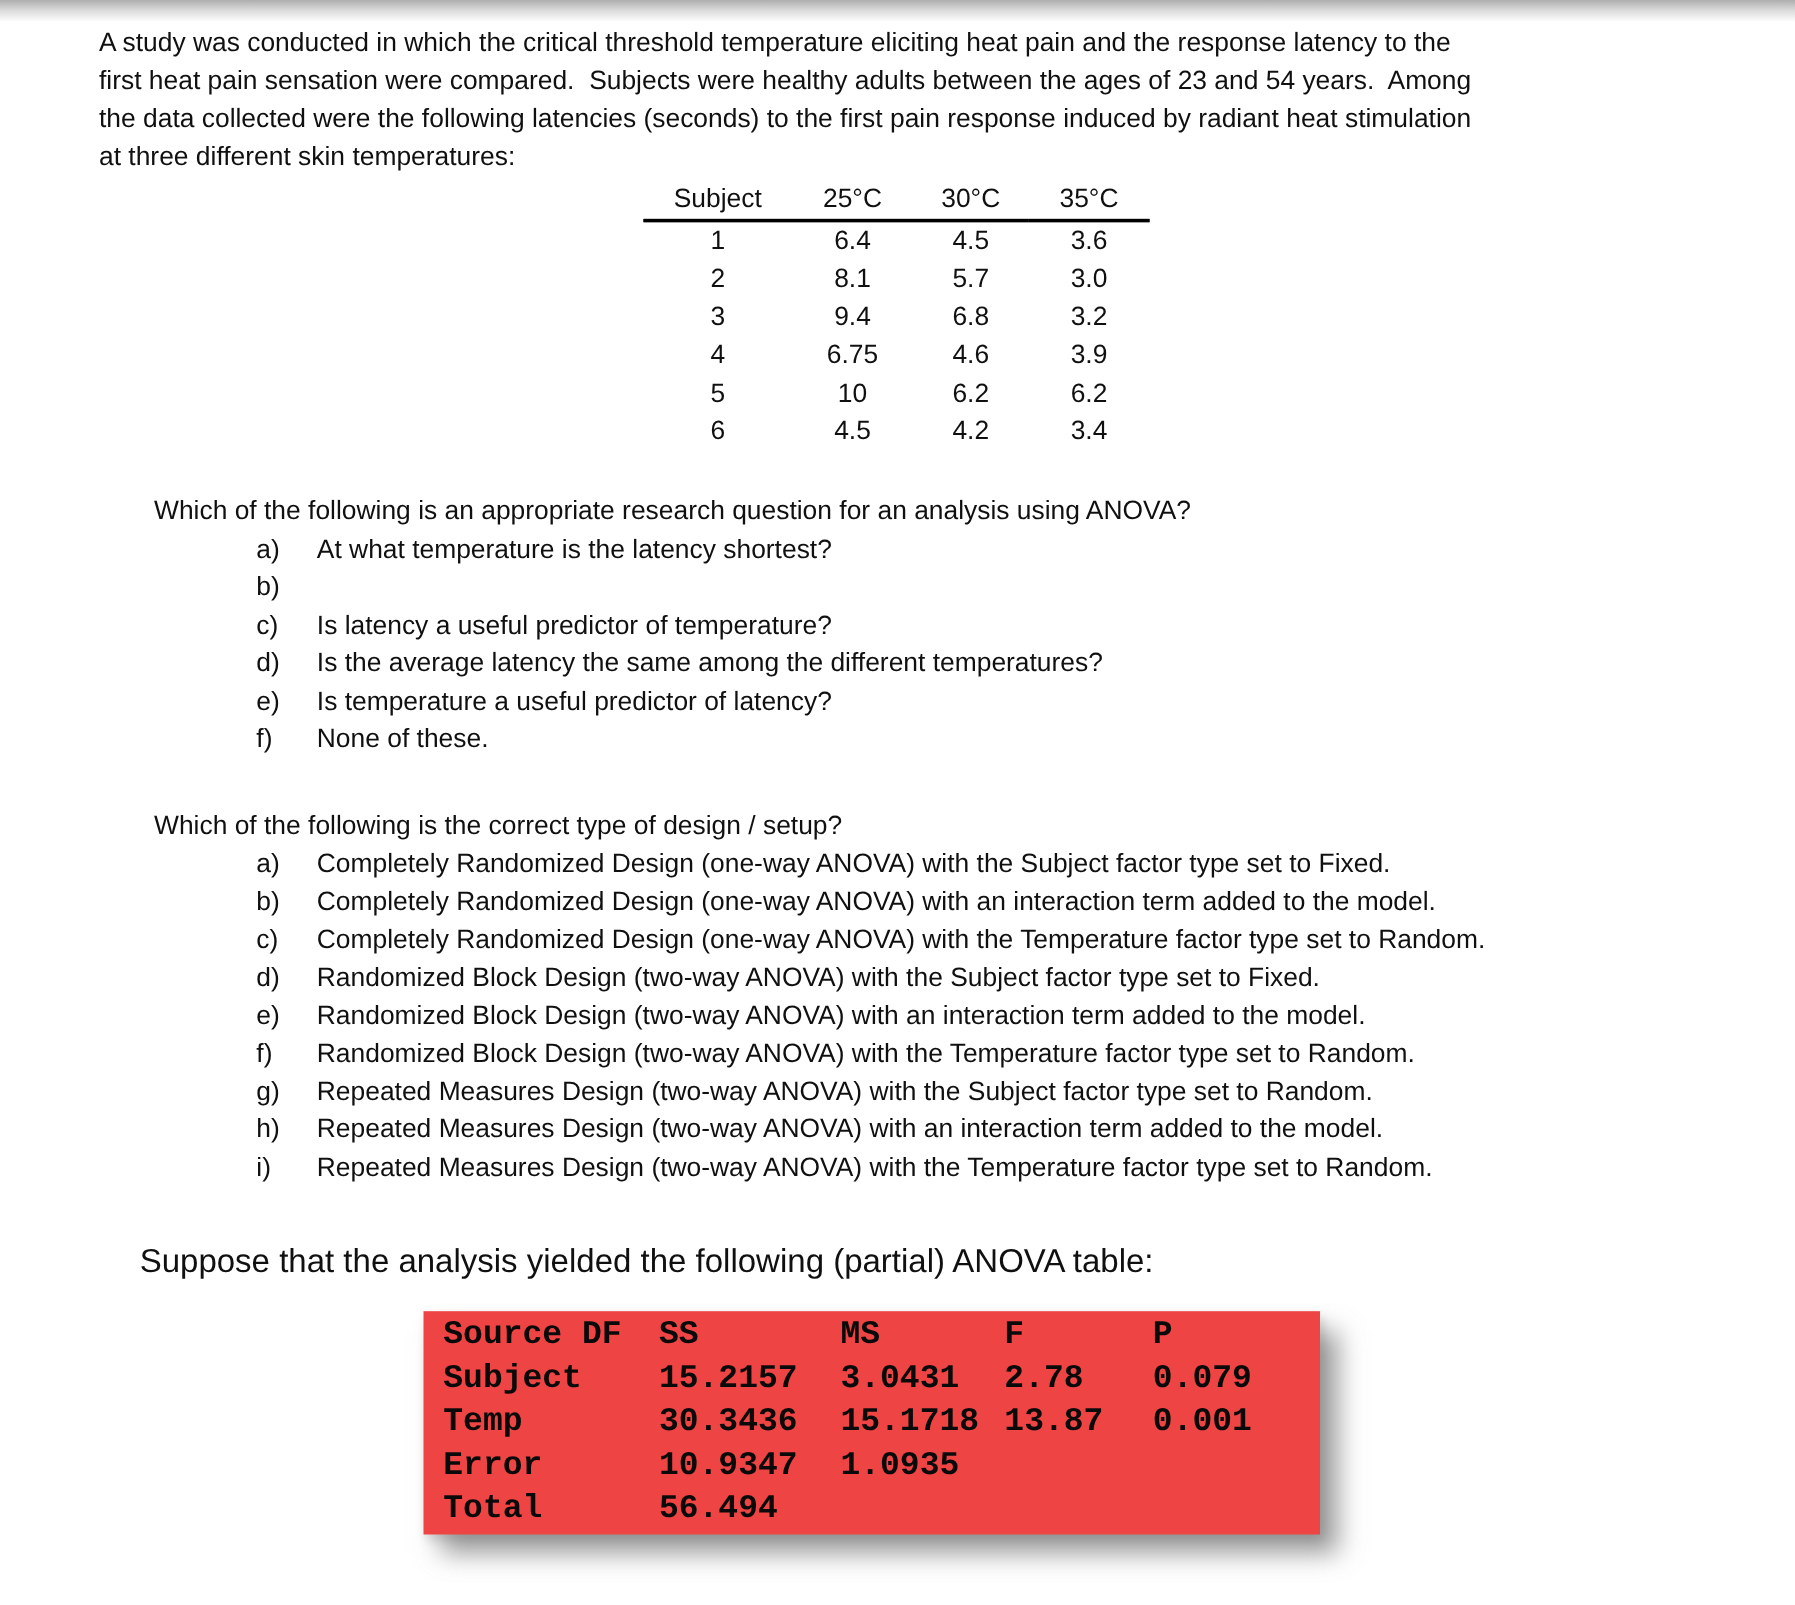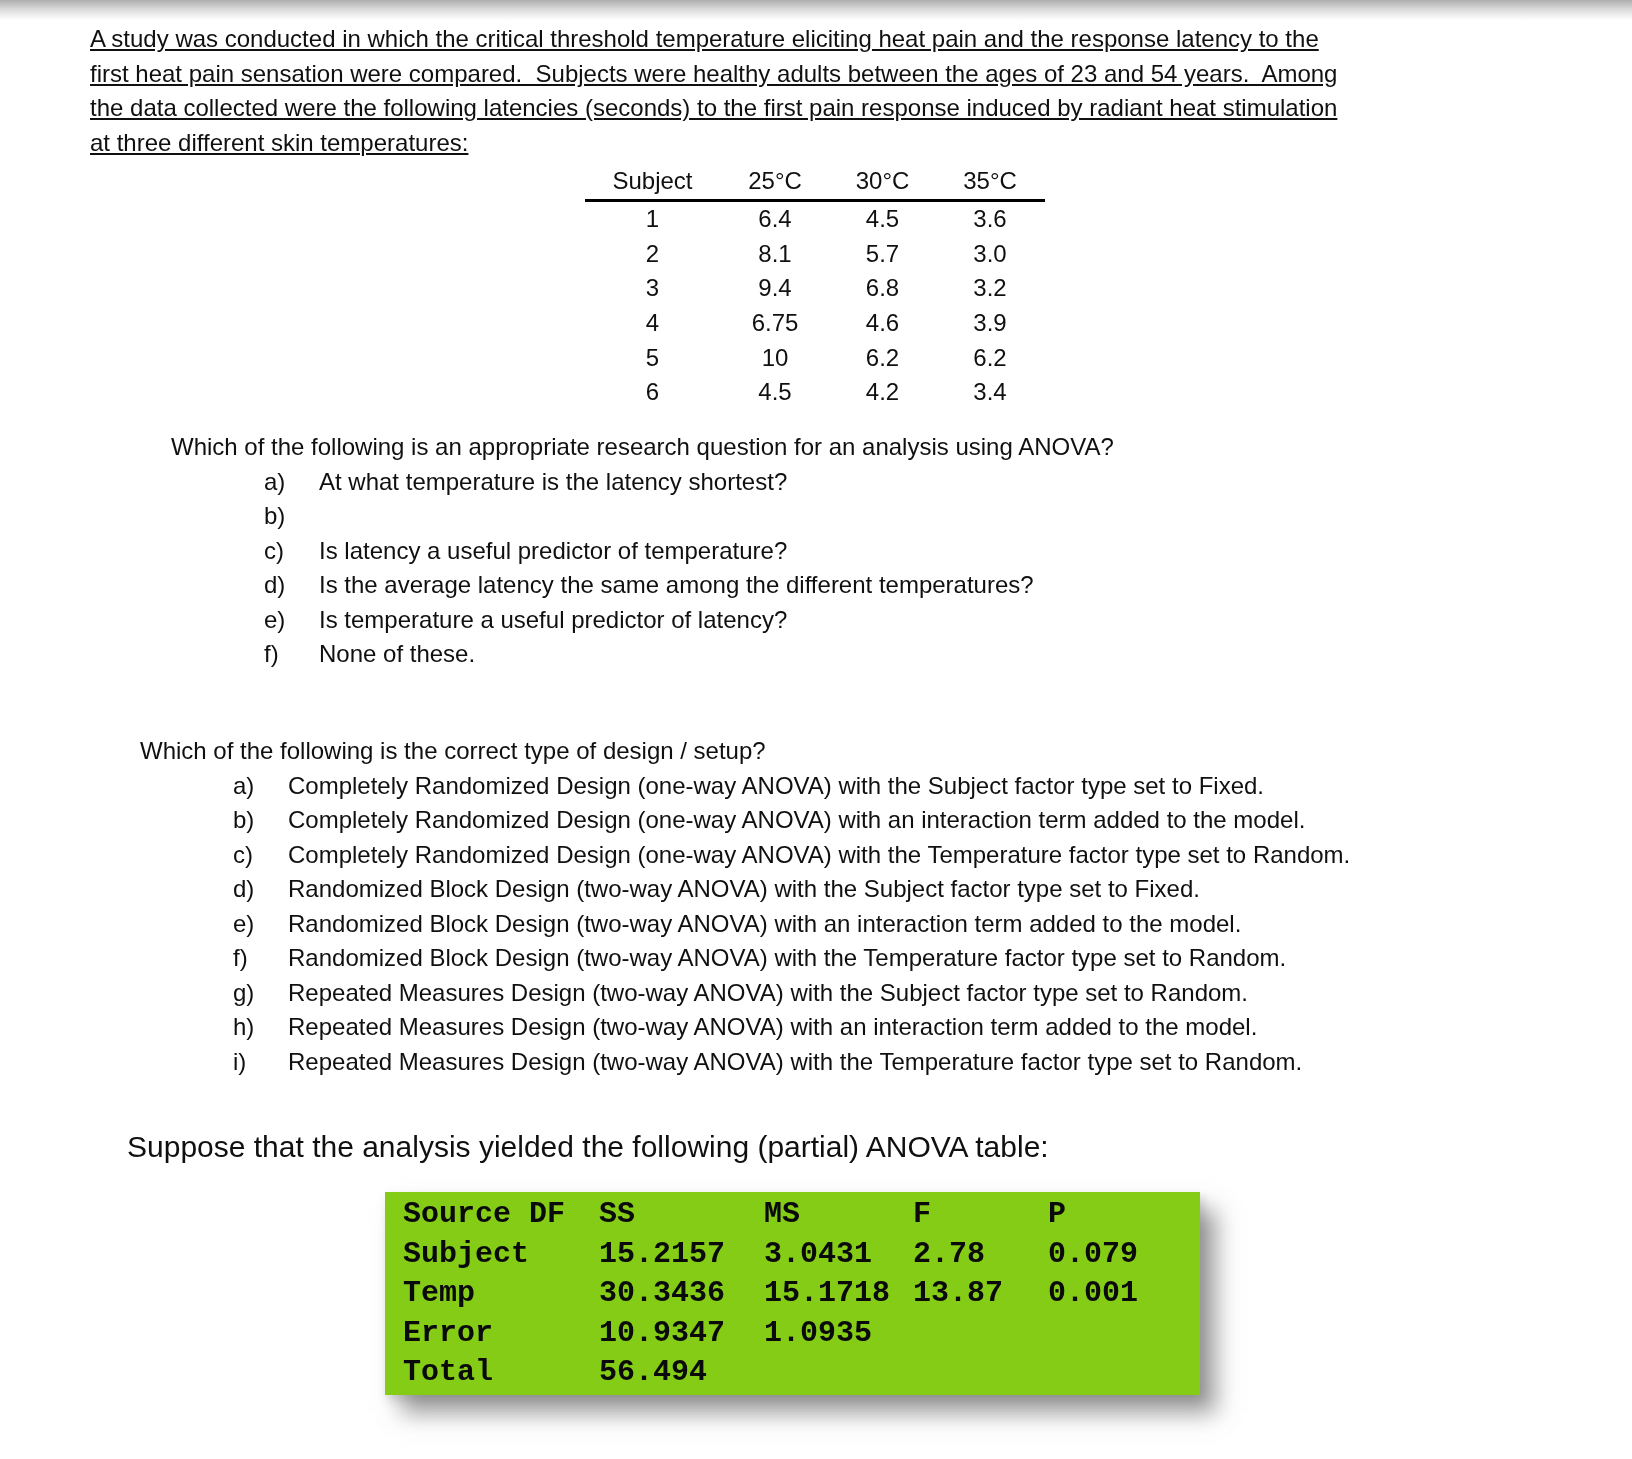--- a/index.html
+++ b/index.html
@@ -13,54 +13,54 @@
     overflow:hidden;
   }
 
   .top-shade {
     position:absolute; top:0; left:0; width:1632px; height:20px;
     background:linear-gradient(to bottom,#aeaeae 0%,#d9d9d9 45%,#ffffff 100%);
   }
 
   .intro {
     position:absolute; left:90px; top:22px;
-    font-size:24px; line-height:34.5px;text-decoration:underline;
+    font-size:24px; line-height:34.5px;
   }
   .intro .line { white-space:pre; }
 
   
   .dtable {
     position:absolute; left:585px; top:162px;
     border-collapse:collapse; font-size:24px;
   }
   .dtable th {
     font-weight:400; height:37px; padding:0;
     border-bottom:3px solid #000; text-align:center;
   }
   .dtable td { height:34.6px; padding:0; text-align:center; }
 
   .qblock {
     position:absolute; left:140px;
     font-size:24px; line-height:34.5px;
   }
-  #q1 { top:430px;margin-left:31px; }
+  #q1 { top:448px; }
   #q2 { top:734px; }
   .opt { display:flex; margin-left:93px; }
   .opt-letter { width:55px; flex:0 0 55px; }
   .opt-text { white-space:pre; }
 
   .suppose {
     position:absolute; left:127px; top:1130px;
     font-size:30px; line-height:34.5px;
   }
 
   
   .anova-panel {
     position:absolute; left:385px; top:1192px;
-    width:815px; height:203px; background:#84cc16;
+    width:815px; height:203px; background:#ef4444;
     box-shadow: 16px 18px 22px rgba(112,112,112,0.70),
                 3px 5px 9px rgba(160,160,160,0.40);
   }
   .anova-table {
     border-collapse:collapse;
     margin:3px 0 0 18px;
     font-family:"Liberation Mono","DejaVu Sans Mono",monospace;
     font-weight:700; font-size:30px; color:#0a0a0a;
   }
   .anova-table th, .anova-table td {

